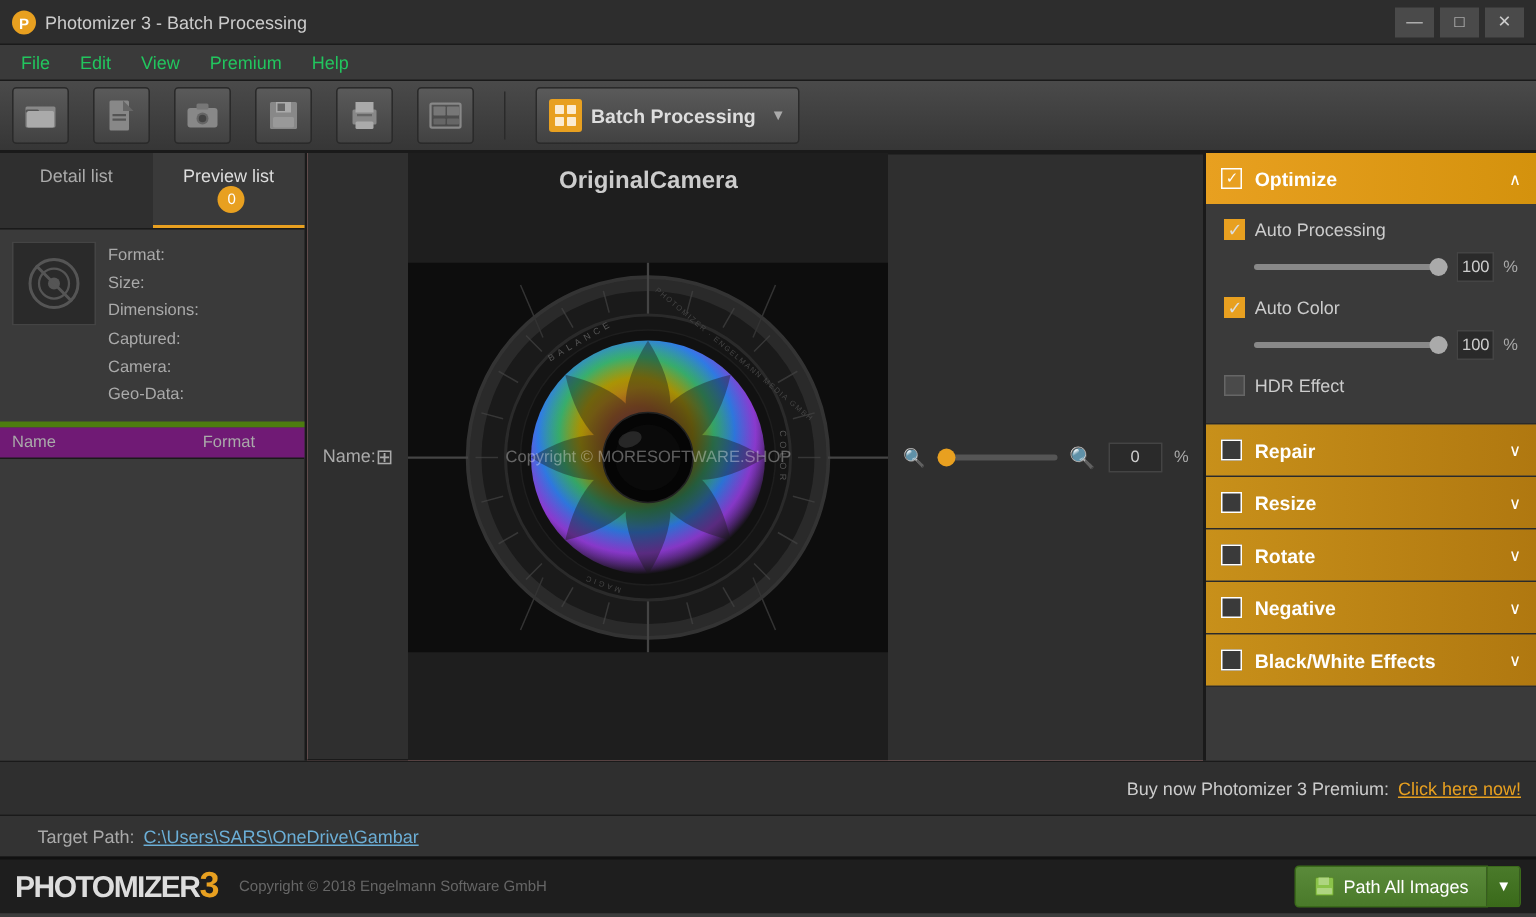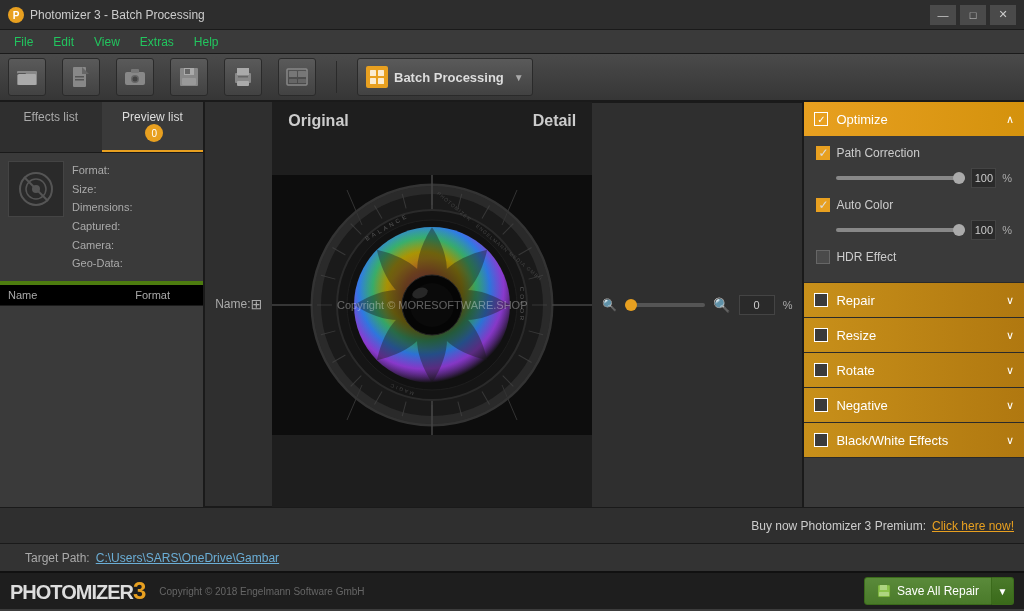--- a/index.html
+++ b/index.html
@@ -105,21 +105,21 @@
       width: 56px; height: 56px;
       background: #2a2a2a;
       border: 1px solid #444;
       display: flex; align-items: center; justify-content: center;
       color: #666; font-size: 22px;
     }
     .file-meta { font-size: 11px; color: #888; line-height: 1.7; }
     .file-meta span { color: #aaa; }
     .column-headers {
       display: flex; padding: 4px 8px;
-      background: #000000; border-bottom: 1px solid #1a1a1a;
+      background: #701a75; border-bottom: 1px solid #1a1a1a;
       font-size: 11px; color: #aaa;
     }
     .col-name { flex: 1; }
     .col-format { width: 60px; }
     .file-list { flex: 1; overflow-y: auto; }
     
     
     .center-panel {
       flex: 1;
       background: #fca5a5;
@@ -140,21 +140,21 @@
       background: #1e1e1e;
       position: relative;
       overflow: hidden;
       display: flex;
       align-items: center;
       justify-content: center;
     }
     .preview-labels {
       position: absolute;
       top: 10px; left: 0; right: 0;
-      display: flex; justify-content: space-between;
+      display: flex; justify-content: center;
       padding: 0 16px;
       pointer-events: none;
       z-index: 2;
     }
     .preview-label-orig { font-size: 16px; color: #ccc; font-weight: 600; }
     .preview-label-prev { font-size: 16px; color: #ccc; font-weight: 600; }
     
     .watermark {
       position: absolute;
       top: 50%; left: 50%;
@@ -210,21 +210,21 @@
     .accordion-section { border-bottom: 1px solid #2a2a2a; }
     .accordion-header {
       height: 34px;
       display: flex; align-items: center;
       padding: 0 10px;
       cursor: pointer;
       gap: 8px;
     }
     .accordion-header.active-section { background: linear-gradient(to right, #e8a020, #d4920d); }
     .accordion-header.inactive-section { background: linear-gradient(to right, #c8901a, #b07810); }
-    .accordion-header .acc-label { flex: 1; font-size: 13px; font-weight: 400; color: #fff; }
+    .accordion-header .acc-label { flex: 1; font-size: 13px; font-weight: 700; color: #fff; }
     .accordion-header .acc-arrow { color: #fff; font-size: 11px; }
     .acc-checkbox {
       width: 14px; height: 14px;
       border: 1px solid #fff;
       background: #e8a020;
       display: flex; align-items: center; justify-content: center;
       font-size: 10px; color: #fff;
     }
     .accordion-content { padding: 10px 12px; background: #3a3a3a; }
     
@@ -349,21 +349,21 @@
     <button class="title-btn">—</button>
     <button class="title-btn">□</button>
     <button class="title-btn close">✕</button>
   </div>
 </div>
 
 <div class="menu-bar">
   <span class="menu-item">File</span>
   <span class="menu-item">Edit</span>
   <span class="menu-item">View</span>
-  <span class="menu-item">Extras</span>
+  <span class="menu-item">Premium</span>
   <span class="menu-item">Help</span>
 </div>
 
 <div class="toolbar">
   <div class="toolbar-btn">
     <svg width="22" height="20" viewBox="0 0 22 20">
         <rect x="1" y="4" width="20" height="14" rx="1" fill="#888"></rect>
         <rect x="1" y="6" width="9" height="2" rx="1" fill="#555"></rect>
         <rect x="2" y="7" width="18" height="11" rx="1" fill="#aaa"></rect>
       </svg>
@@ -422,21 +422,21 @@
     <span class="batch-label">Batch Processing</span>
     <span class="batch-arrow">▼</span>
   </div>
 </div>
 
 <div class="main-content">
 
   <div class="left-panel">
     <div class="tab-bar">
       <div class="tab">
-        <span>Effects list</span>
+        <span>Detail list</span>
       </div>
       <div class="tab active">
         <span>Preview list</span>
         <span class="tab-badge">0</span>
       </div>
     </div>
     <div class="file-preview">
       <div class="file-thumb">
         <svg width="36" height="36" viewBox="0 0 36 36">
             <circle cx="18" cy="18" r="16" fill="none" stroke="#555" stroke-width="2"></circle>
@@ -462,21 +462,21 @@
   </div>
 
   <div class="center-panel">
     <div class="preview-header">
       <span class="name-label">Name:</span>
       <div style="color:#aaa; font-size:14px;">⊞</div>
     </div>
     <div class="preview-area">
       <div class="preview-labels">
         <span class="preview-label-orig">Original</span>
-        <span class="preview-label-prev">Detail</span>
+        <span class="preview-label-prev">Camera</span>
       </div>
 
       <div class="lens-container">
         <svg width="320" height="260" viewBox="0 0 320 260">
 
           <rect width="320" height="260" fill="#0d0d0d"></rect>
 
           <circle cx="160" cy="130" r="120" fill="#1a1a1a" stroke="#333" stroke-width="3"></circle>
 
           <circle cx="160" cy="130" r="115" fill="none" stroke="#2a2a2a" stroke-width="8"></circle>
@@ -582,21 +582,21 @@
     <div class="accordion-section">
       <div class="accordion-header active-section">
         <div class="acc-checkbox">✓</div>
         <span class="acc-label">Optimize</span>
         <span class="acc-arrow">∧</span>
       </div>
       <div class="accordion-content">
 
         <div class="option-row">
           <div class="opt-checkbox checked">✓</div>
-          <span class="opt-label">Path Correction</span>
+          <span class="opt-label">Auto Processing</span>
         </div>
         <div class="slider-row">
           <input type="range" class="opt-slider" min="0" max="100" value="100" style="">
           <div class="opt-value">100</div>
           <span class="opt-unit">%</span>
         </div>
 
         <div class="option-row">
           <div class="opt-checkbox checked">✓</div>
           <span class="opt-label">Auto Color</span>
@@ -674,17 +674,17 @@
     </span>
     <span class="copyright">Copyright © 2018 Engelmann Software GmbH</span>
   </div>
   <div class="save-btn-group">
     <button class="save-btn">
       <svg width="14" height="14" viewBox="0 0 14 14">
           <rect x="1" y="1" width="12" height="12" rx="1" fill="#8bc34a" stroke="#5a8a2a" stroke-width="0.5"></rect>
           <rect x="3" y="1" width="7" height="5" fill="#aed581"></rect>
           <rect x="2" y="8" width="10" height="4" rx="0.5" fill="#aed581"></rect>
         </svg>
-      <span>Save All Repair</span>
+      <span>Path All Images</span>
     </button>
     <button class="save-btn-arrow">▼</button>
   </div>
 </div>
 
 </body></html>

